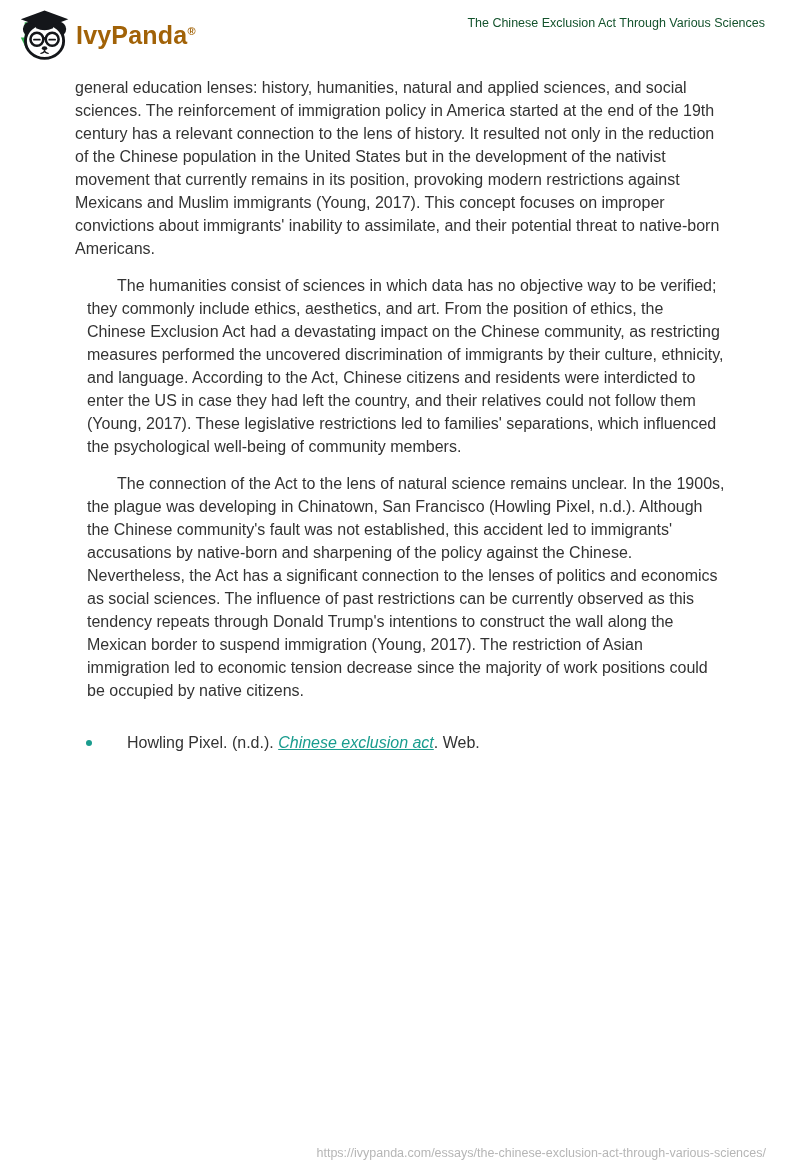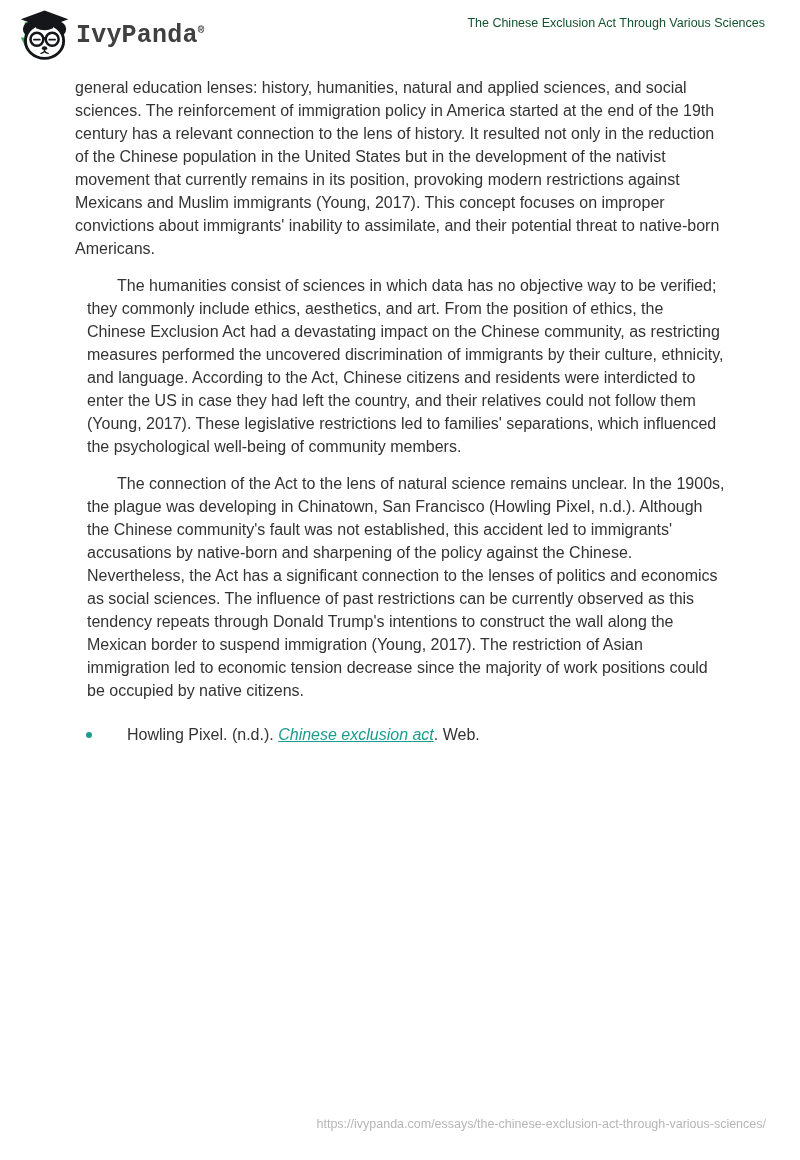--- a/index.html
+++ b/index.html
@@ -21,24 +21,24 @@
     padding: 8px 35px 0 14px;
     height: 64px;
   }
   .brand {
     display: flex;
     align-items: center;
     gap: 6px;
   }
   .brand svg { display: block; }
   .brand-name {
-    font-family: Liberation Mono, monospace;
+    font-family: Liberation Sans, sans-serif;
     font-weight: 700;
     font-size: 25px;
-    color: #404040;
+    color: #a16207;
     letter-spacing: 0.2px;
     line-height: 1;
   }
   .brand-name sup {
     font-size: 11px;
     font-weight: 700;
     vertical-align: super;
   }
   .doc-title {
     margin-top: 8px;
@@ -61,21 +61,21 @@
   .content h2 {
     margin: 28px 0 24px 0;
     font-size: 28px;
     font-weight: 700;
     color: #222222;
     letter-spacing: 0.2px;
   }
   
   ul.references {
     list-style: none;
-    margin: 20px 0 0 0;
+    margin: 28px 0 0 0;
   }
   ul.references li {
     position: relative;
     padding-left: 52px;
     font-size: 16px;
     line-height: 25.5px;
     color: #333333;
   }
   ul.references li::before {
     content: "";
@@ -91,21 +91,21 @@
     color: var(--accent, #1a9c8e);
     font-style: italic;
     text-decoration: underline;
     cursor: pointer;
   }
   .italic { font-style: italic; }
   
   .footer-url {
     position: absolute;
     right: 34px;
-    bottom: 29px;
+    bottom: 0;
     font-size: 12.5px;
     color: #b6b6b6;
   }
 </style>
 </head>
 <body>
 
 <div class="page">
 
   <div class="header">

